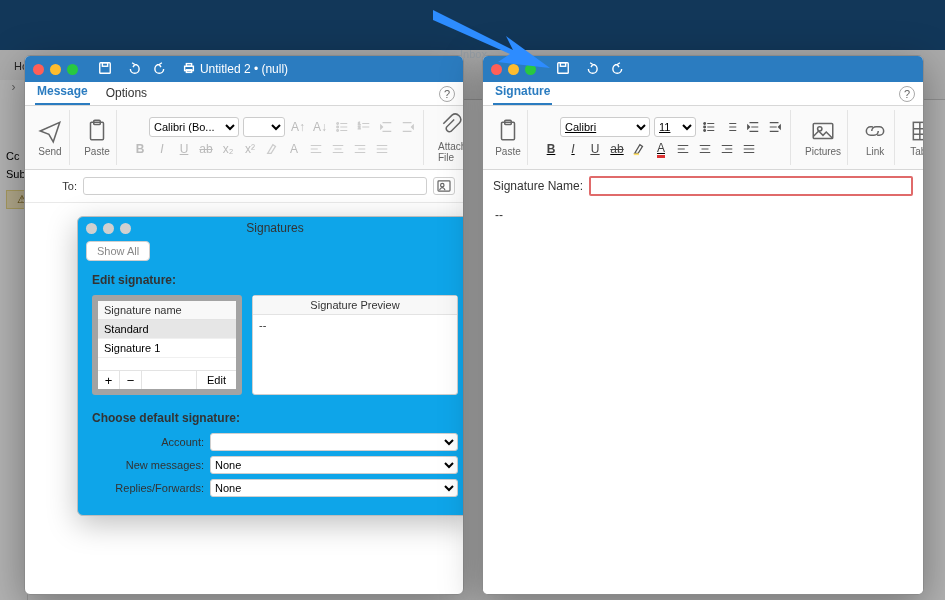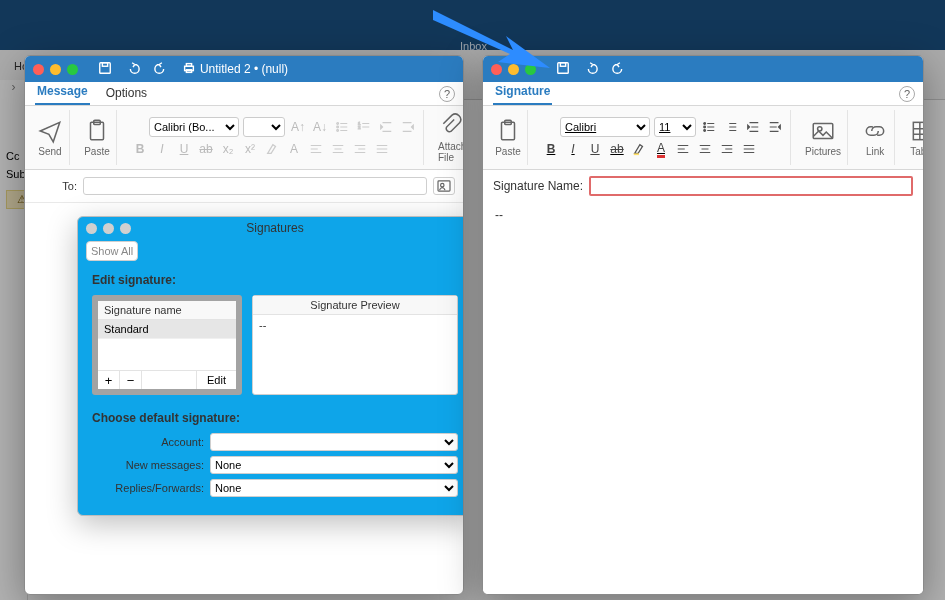--- a/index.html
+++ b/index.html
@@ -132,21 +132,21 @@
     position: absolute; left: 52px; top: 160px; width: 396px; height: 300px;
     background: #0ea5e9; border: 1px solid #bdbdbd; border-radius: 6px;
     box-shadow: 0 8px 30px rgba(0,0,0,.25);
     display: flex; flex-direction: column;
   }
   .sig-modal .mtitle {
     text-align: center; font-size: 12px; color: #333; padding: 4px 0 2px;
   }
   .sig-modal .traffic { position: absolute; left: 8px; top: 6px; display: flex; gap: 6px; }
   .sig-modal .showall {
-    margin: 4px 8px; padding: 3px 4px; font-size: 11px; background: #fff;
+    margin: 4px 8px; padding: 3px 10px; font-size: 11px; background: #fff;
     border: 1px solid #cfcfcf; border-radius: 4px; color: #888; width: fit-content;
   }
   .sig-section { padding: 8px 14px; }
   .sig-section .sec-title { font-size: 12px; font-weight: 600; color: #333; margin-bottom: 8px; }
   .sig-edit-cols { display: flex; gap: 10px; }
   .sig-list {
     width: 150px; border: 6px solid #a3a3a3; background: #fff; border-radius: 3px;
     display: flex; flex-direction: column;
   }
   .sig-list-header {
@@ -210,21 +210,21 @@
     <div style="margin-top:6px; font-size:10px; color:#555;">
       <span>New Email</span>
     </div>
   </div>
   <div class="bg-left">›</div>
   <div style="position:absolute; left:0; top:148px; font-size:11px; padding:2px 6px;">Cc</div>
   <div style="position:absolute; left:0; top:166px; font-size:11px; padding:2px 6px;">Subject</div>
   <div style="position:absolute; left:6px; top:190px; font-size:11px; background:#fff3c8; padding:2px 10px; border:1px solid #f0dd88; color:#7a5a00;">
     ⚠ <span>To s</span>
   </div>
-  <div style="position:absolute; left:460px; top:40px; color:#dce8f3; font-size:11px;">Inbox</div>
+  <div style="position:absolute; left:460px; top:48px; color:#dce8f3; font-size:11px;">Inbox</div>
 </div>
 <div class="dim-overlay"></div>
 
 <div class="window left-window">
   <div class="titlebar">
     <div class="traffic">
       <div class="tl r"></div>
       <div class="tl y"></div>
       <div class="tl g"></div>
     </div>
@@ -403,20 +403,21 @@
     <div class="mtitle">Signatures</div>
     <div class="showall">Show All</div>
 
     <div class="sig-section">
       <div class="sec-title">Edit signature:</div>
       <div class="sig-edit-cols">
         <div class="sig-list" style="height:100px;">
           <div class="sig-list-header">Signature name</div>
           <div class="sig-list-body">
             <div class="sig-row sel">Standard</div>
+            <div class="sig-row">Signature 1</div>
           </div>
           <div class="sig-list-footer">
             <div class="fbtn">+</div>
             <div class="fbtn">−</div>
             <div class="gap"></div>
             <div class="edit">Edit</div>
           </div>
         </div>
         <div class="sig-prev" style="height:100px;">
           <div class="ph">Signature Preview</div>

